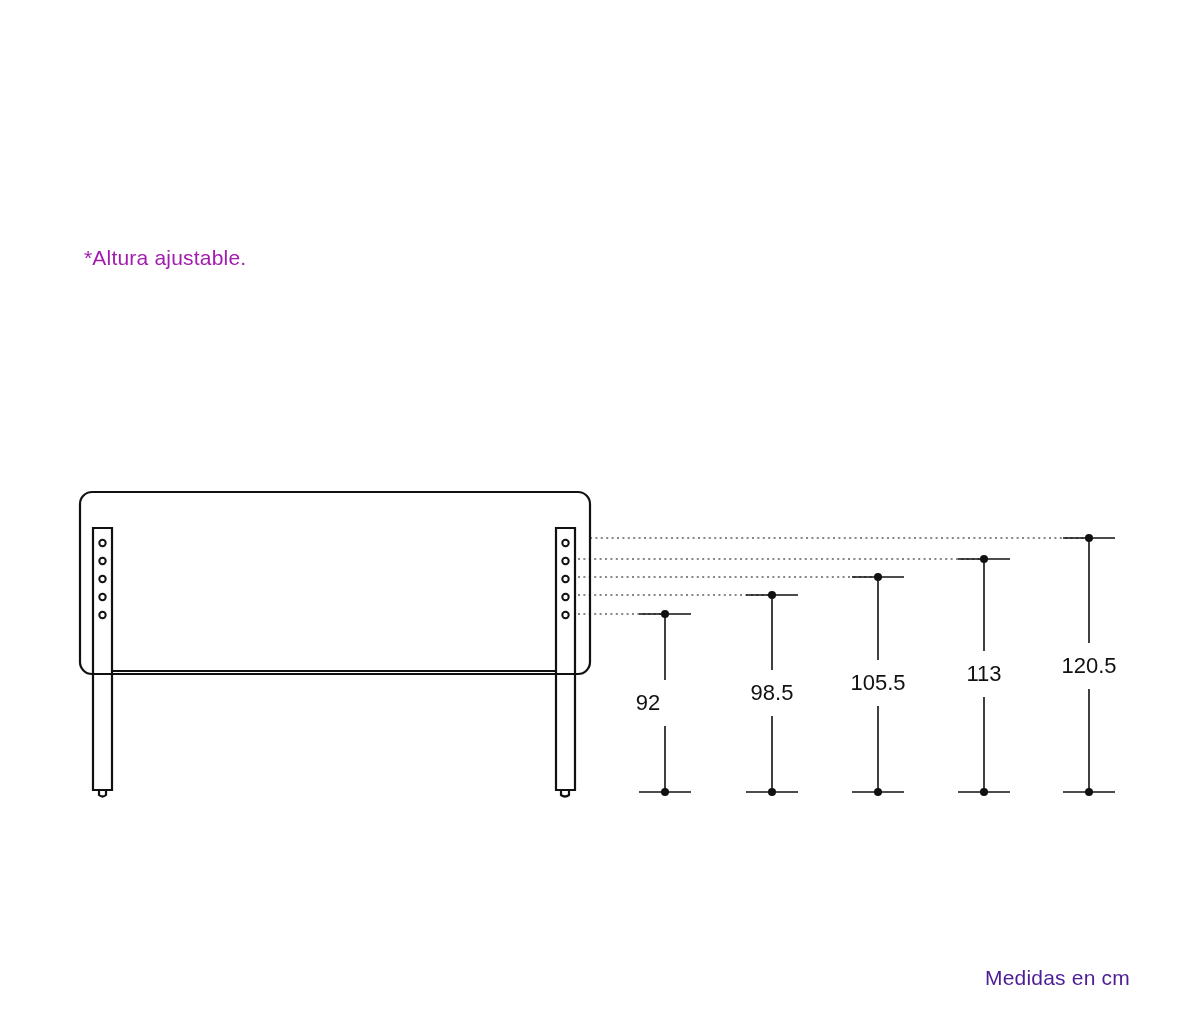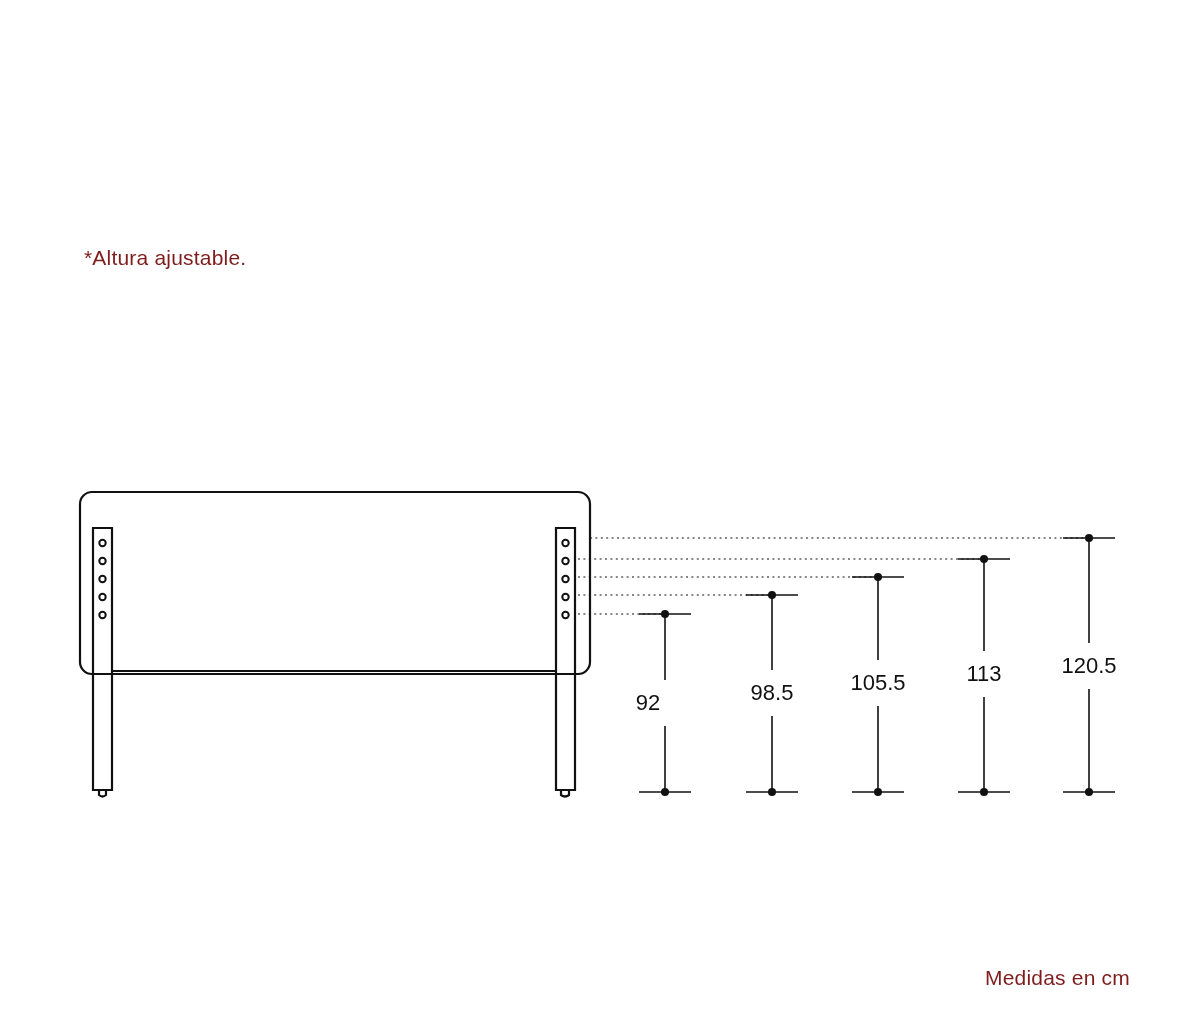--- a/index.html
+++ b/index.html
@@ -17,30 +17,30 @@
     height: 1028px;
     background: #ffffff;
     overflow: hidden;
   }
   .note {
     position: absolute;
     left: 84px;
     top: 246px;
     font-size: 21px;
     letter-spacing: 0.2px;
-    color: #7f1d1d;
+    color: #a21caf;
     white-space: nowrap;
   }
   .footer-note {
     position: absolute;
     left: 985px;
     top: 966px;
     font-size: 21px;
     letter-spacing: 0.2px;
-    color: #7f1d1d;
+    color: #4c1d95;
     white-space: nowrap;
   }
   svg.diagram {
     position: absolute;
     left: 0;
     top: 0;
     width: 1200px;
     height: 1028px;
   }
   .dim-label {

